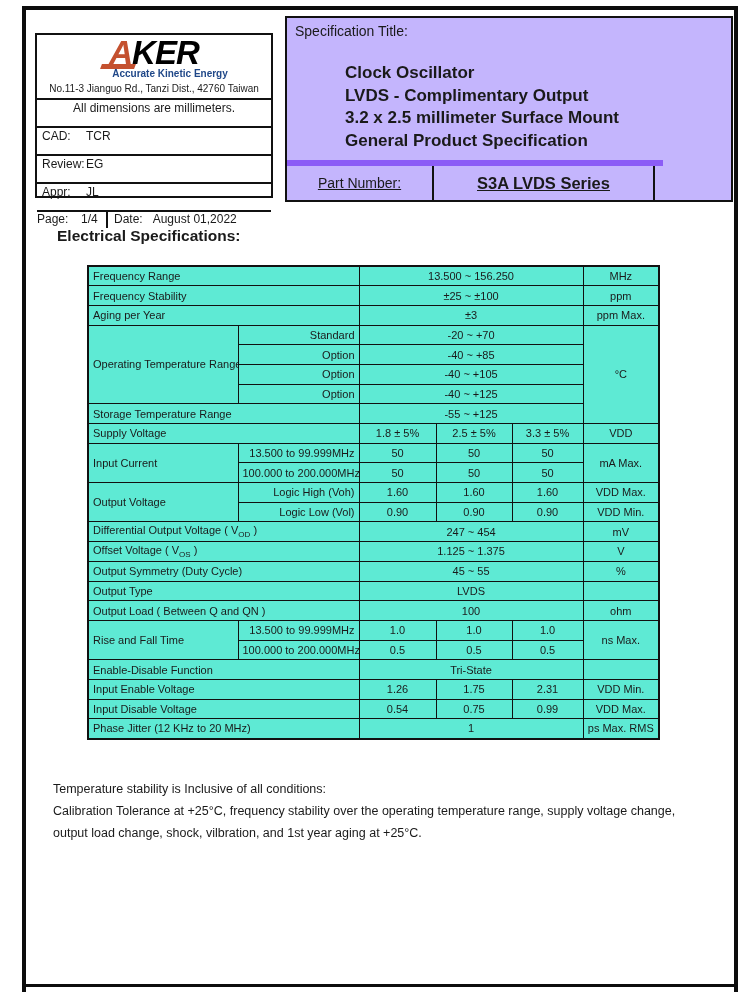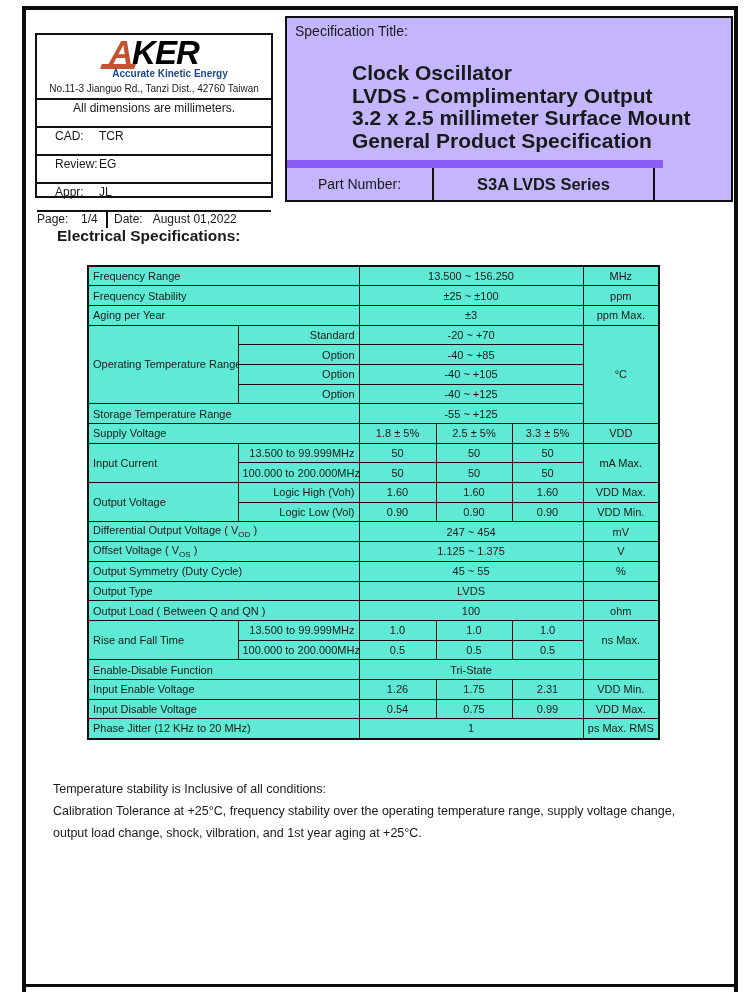--- a/index.html
+++ b/index.html
@@ -15,33 +15,33 @@
   .logo-wrap { height:63px; text-align:center; padding-top:1px; }
   .logo-text { display:inline-block; position:relative; font-style:oblique; font-weight:bold;
     font-size:33px; letter-spacing:-1px; line-height:34px; }
   .logo-a { color:#c4512f; }
   .logo-ker { color:#000000; }
   .logo-bar { position:absolute; left:-8px; bottom:1px; width:34px; height:5px; background:#c4512f; transform:skewX(-20deg); }
   .tagline { text-align:center; color:#1f4788; font-weight:bold; font-size:10px; line-height:12px; margin-top:-2px;padding-left:32px; }
   .address { text-align:center; font-size:10px; line-height:13px; margin-top:2px; white-space:nowrap; }
   .hdr-row { border-top:2px solid #111; height:28px; line-height:17px; font-size:12px; }
   .dim-row { text-align:center; }
-  .info-row { display:flex; padding-left:18px; }
+  .info-row { display:flex; padding-left:5px; }
   .info-label { display:inline-block; width:44px; }
   .info-value { display:inline-block; }
   .page-row { display:flex; height:18px; line-height:15px; }
   .pr-left { width:71px; border-right:2px solid #111; display:flex; padding-left:0; }
   .pr-right { flex:1; display:flex; padding-left:6px; }
   .date-label { margin-right:10px; }
 
   
   .title-box { position:absolute; left:285px; top:16px; width:448px; height:186px; border:2px solid #111; background:#c4b5fd; }
   .spec-title-label { position:absolute; left:8px; top:5px; font-size:14px; }
-  .title-lines { position:absolute; left:65px; top:44px; font-weight:bold; font-size:21px; line-height:22.5px; }
-  .part-row { position:absolute; left:0; bottom:0; width:376px; height:40px; border-top:8px solid #8b5cf6; display:flex; }
+  .title-lines { position:absolute; left:58px; top:44px; font-weight:bold; font-size:17px; line-height:22.5px; }
+  .part-row { position:absolute; left:0; bottom:0; width:376px; height:40px; border-top:6px solid #8b5cf6; display:flex;text-decoration:underline; }
   .part-label-cell { width:147px; border-right:2px solid #111; display:flex; align-items:center; justify-content:center; font-size:14px; }
   .part-value-cell { width:221px; border-right:2px solid #111; display:flex; align-items:center; justify-content:center; font-weight:bold; font-size:16.5px; }
   .part-empty-cell { flex:1; }
 
   
   .section-heading { position:absolute; left:57px; top:227px; font-weight:bold; font-size:15.5px; }
 
   
   table.spec { position:absolute; left:87px; top:265px; border-collapse:collapse; table-layout:fixed; width:571px;
     font-size:11px; background:#5eead4; }

